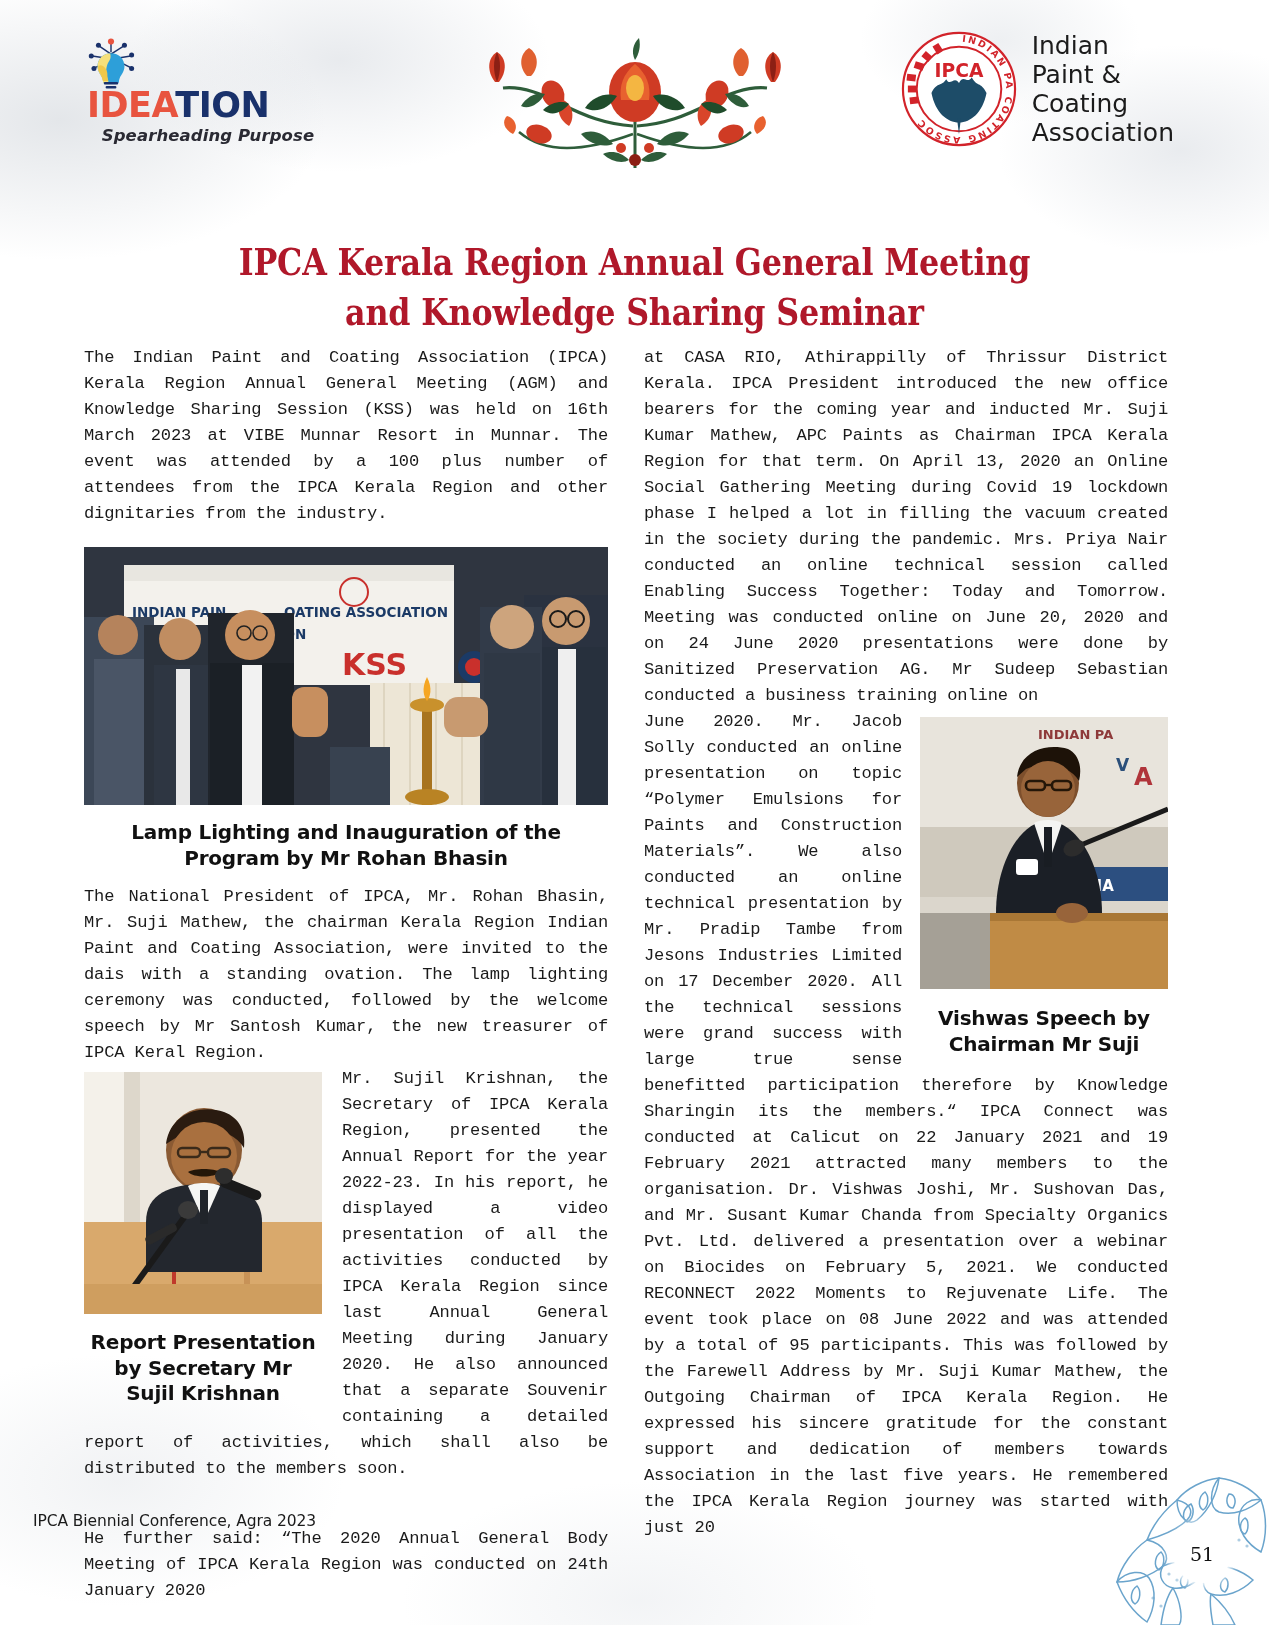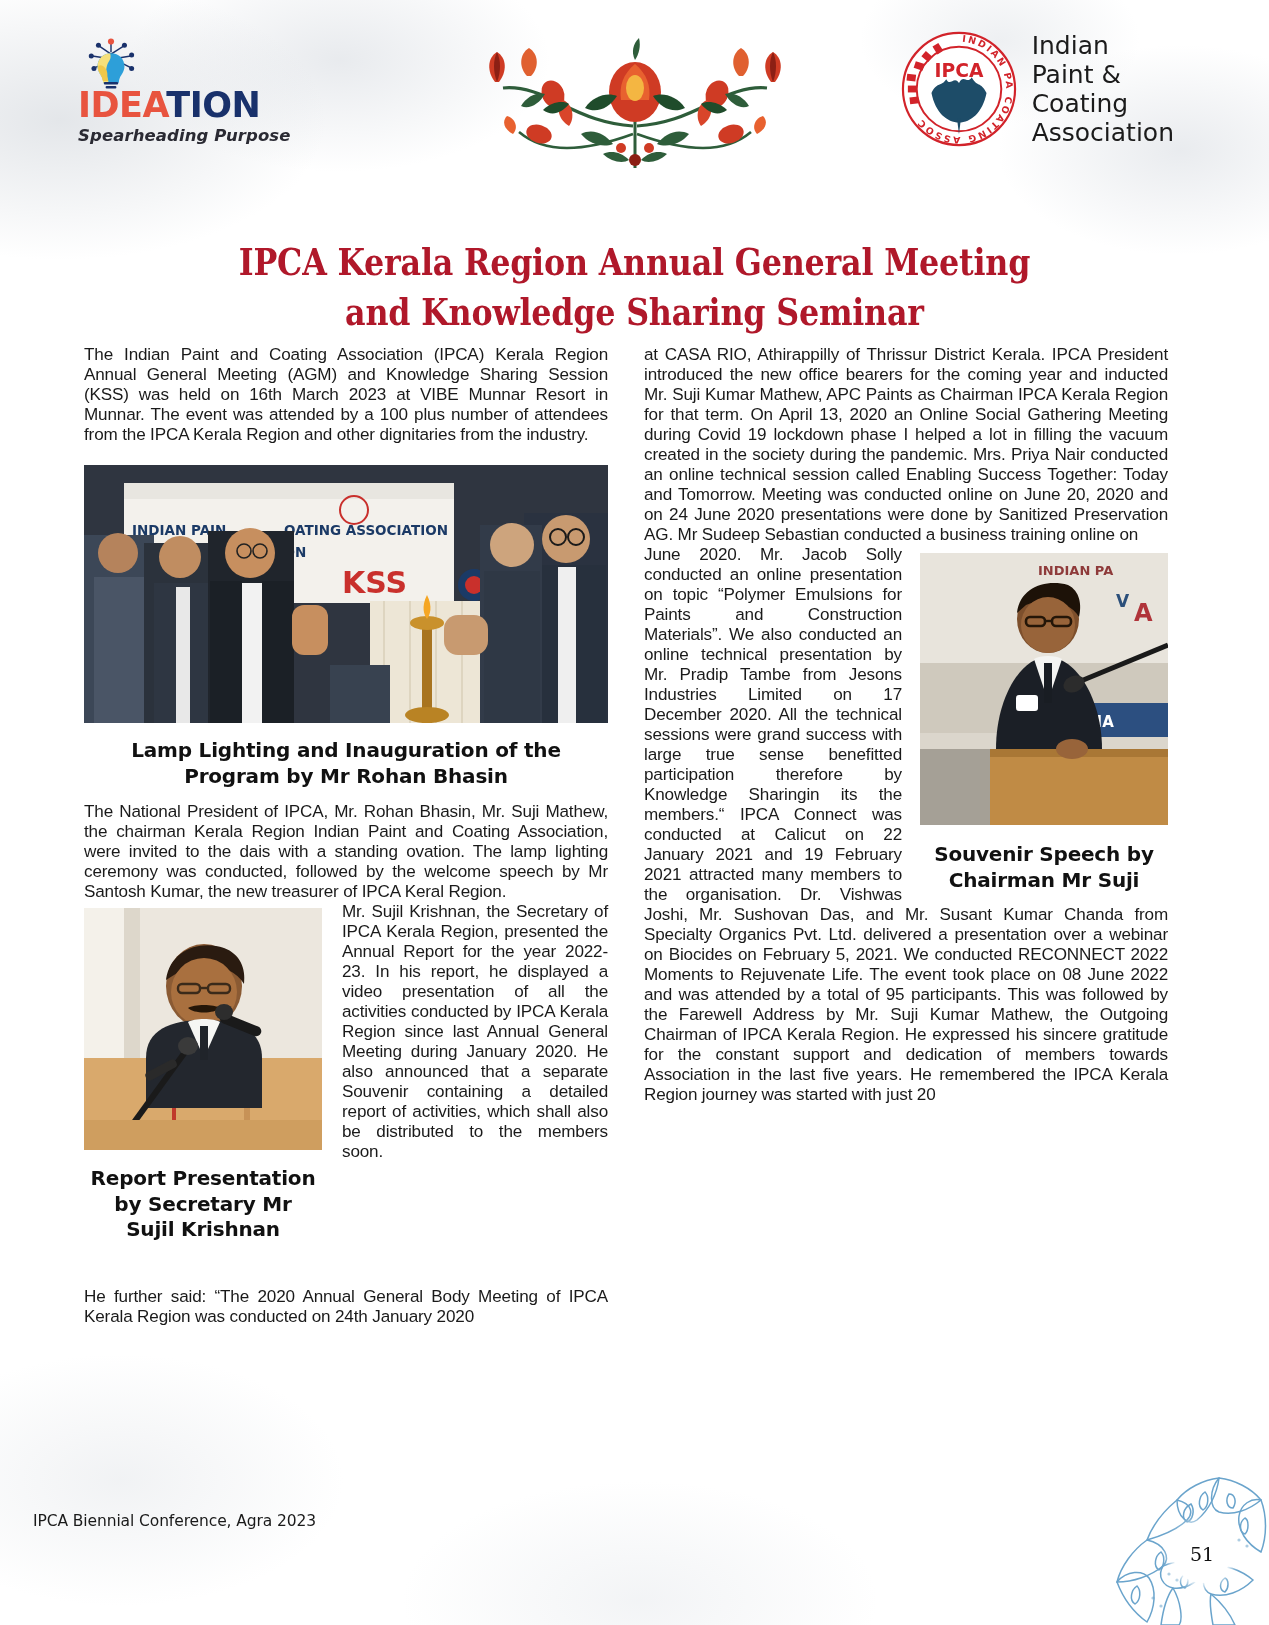--- a/index.html
+++ b/index.html
@@ -42,31 +42,33 @@
     width: 260px;
   }
   .ideation-mark { width: 54px; height: 52px; display: block; margin-left: 6px; }
   .ideation-word {
     font-family: "DejaVu Sans", sans-serif;
     font-weight: 700;
     font-size: 35px;
     letter-spacing: -0.5px;
     line-height: 1;
     margin-top: -2px;
+    margin-left: 9px;
   }
   .ideation-word .red { color: #e8543f; }
   .ideation-word .navy { color: #19316b; }
   .ideation-tag {
     font-family: "DejaVu Sans", sans-serif;
     font-weight: 700;
     font-style: italic;
     font-size: 16.5px;
     color: #2a2a33;
     margin-top: 3px;
     letter-spacing: 0.1px;
+    text-align: center;
   }
 
   
   .floral-ornament {
     position: absolute;
     left: 50%;
     transform: translateX(-50%);
     top: 30px;
     width: 400px;
     height: 145px;
@@ -113,23 +115,23 @@
     top: 345px;
     left: 84px;
     width: 1084px;
     display: flex;
     gap: 36px;
   }
   .col { width: 524px; }
 
   p.body {
     margin: 0;
-    font-family: Liberation Sans, sans-serif;
+    font-family: Liberation Mono, monospace;
     font-size: 17.1px;
-    line-height: 20px;
+    line-height: 26px;
     color: #1a1a1a;
     text-align: justify;
     text-justify: inter-word;
     letter-spacing: -0.15px;
   }
 
   
   .photo {
     position: relative;
     overflow: hidden;
@@ -472,21 +474,21 @@
             <path d="M114 106 L128 148 L142 106 C136 102 120 102 114 106z" fill="#f4f4f2"></path>
             <rect x="124" y="110" width="8" height="40" fill="#191d23"></rect>
             <rect x="96" y="142" width="22" height="16" rx="3" fill="#ffffff"></rect>
 
             <line x1="248" y1="92" x2="156" y2="130" stroke="#1a1a1a" stroke-width="5"></line>
             <ellipse cx="154" cy="131" rx="11" ry="8" fill="#2c2c2c" transform="rotate(-22 154 131)"></ellipse>
 
             <ellipse cx="152" cy="196" rx="16" ry="10" fill="#98643a"></ellipse>
           </svg>
         </div>
-        <div class="caption cap3">Souvenir Speech by
+        <div class="caption cap3">Vishwas Speech by
 Chairman Mr Suji</div>
       </div>
       <p class="body">June  2020.  Mr.  Jacob  Solly conducted  an  online presentation  on  topic “Polymer Emulsions for Paints and  Construction  Materials”. We  also  conducted  an online technical presentation by  Mr.  Pradip  Tambe  from Jesons  Industries  Limited on  17  December  2020.  All the  technical  sessions  were grand success  with  large true sense benefitted  participation therefore by Knowledge     Sharingin    its    the members.“ IPCA Connect was conducted at Calicut on 22    January 2021 and       19       February    2021     attracted many members   to   the   organisation. Dr.  Vishwas Joshi, Mr.  Sushovan  Das,  and  Mr.  Susant   Kumar   Chanda from Specialty Organics Pvt. Ltd. delivered a presentation over  a  webinar  on  Biocides  on  February   5,   2021.   We conducted RECONNECT 2022 Moments to Rejuvenate Life. The event took place on 08 June 2022 and was attended by a total of 95 participants. This was followed by the Farewell Address by Mr. Suji Kumar Mathew, the Outgoing Chairman of IPCA Kerala Region. He expressed his sincere gratitude for the constant   support   and   dedication   of  members towards Association in the last five years. He remembered the  IPCA  Kerala  Region journey  was  started  with  just 20</p>
     </div>
   </div>
 </div>
 
 <div class="footer-text">IPCA Biennial Conference, Agra 2023</div>
 
 <div class="page-ornament">

